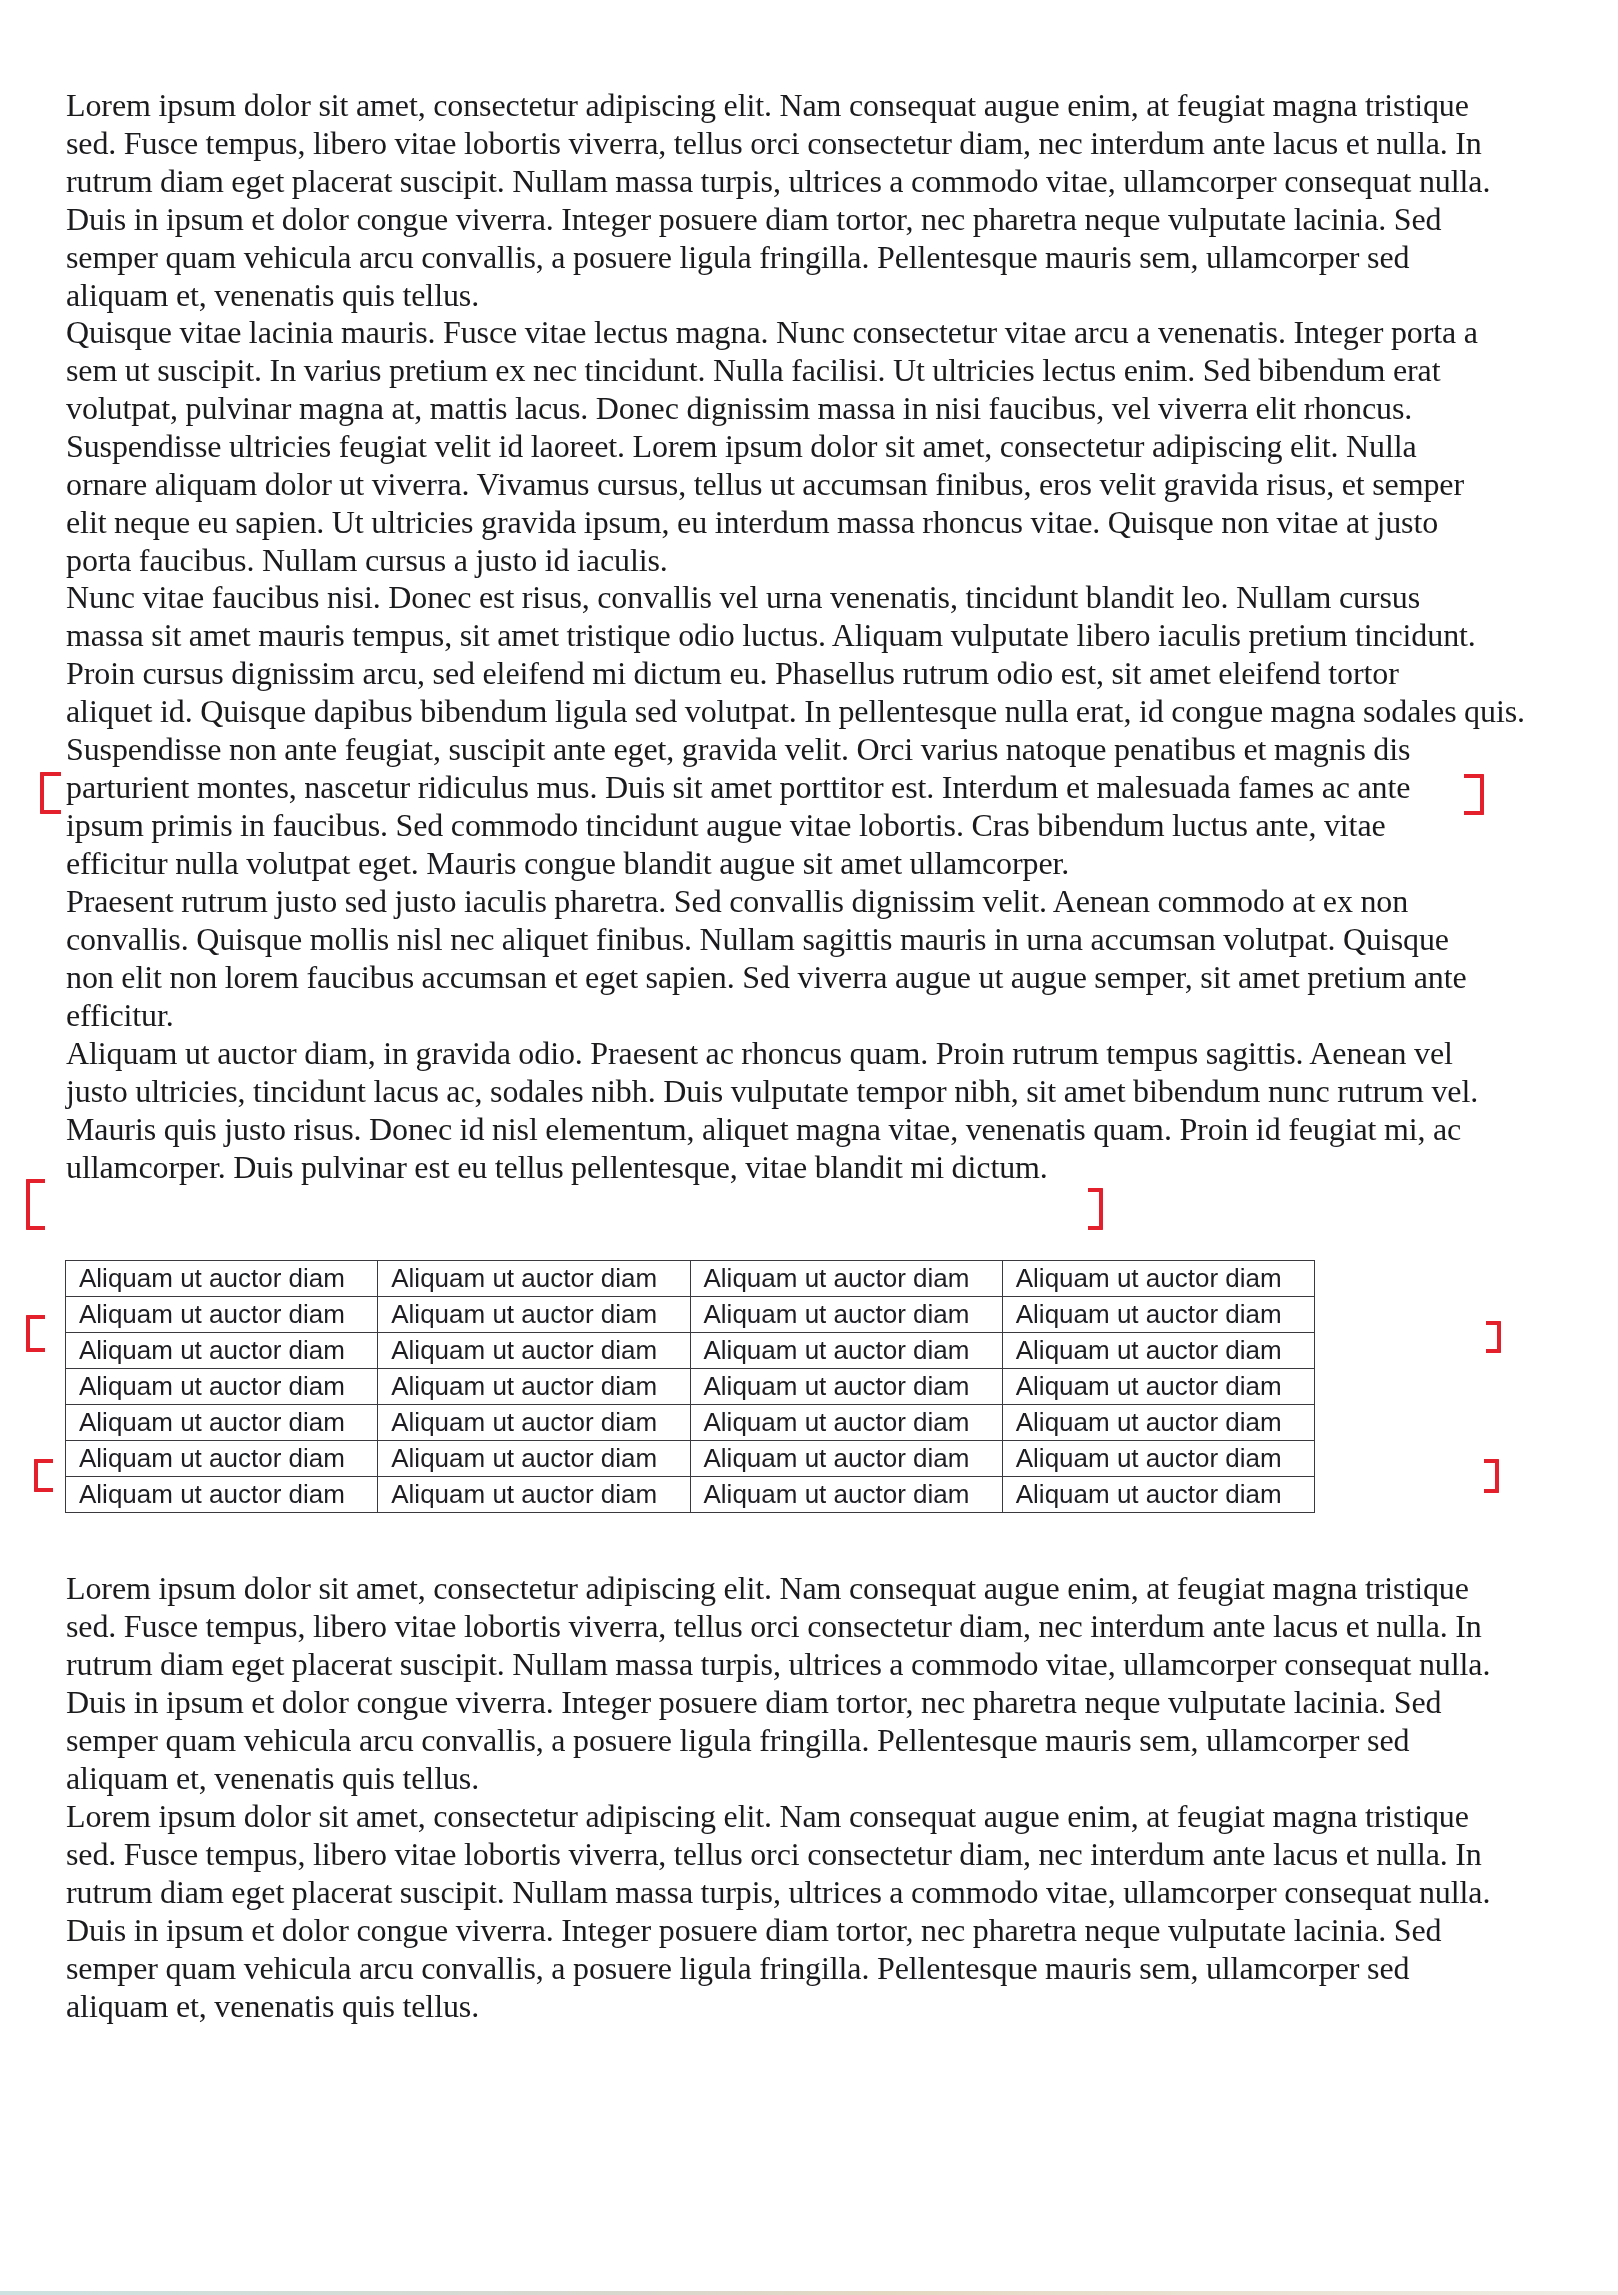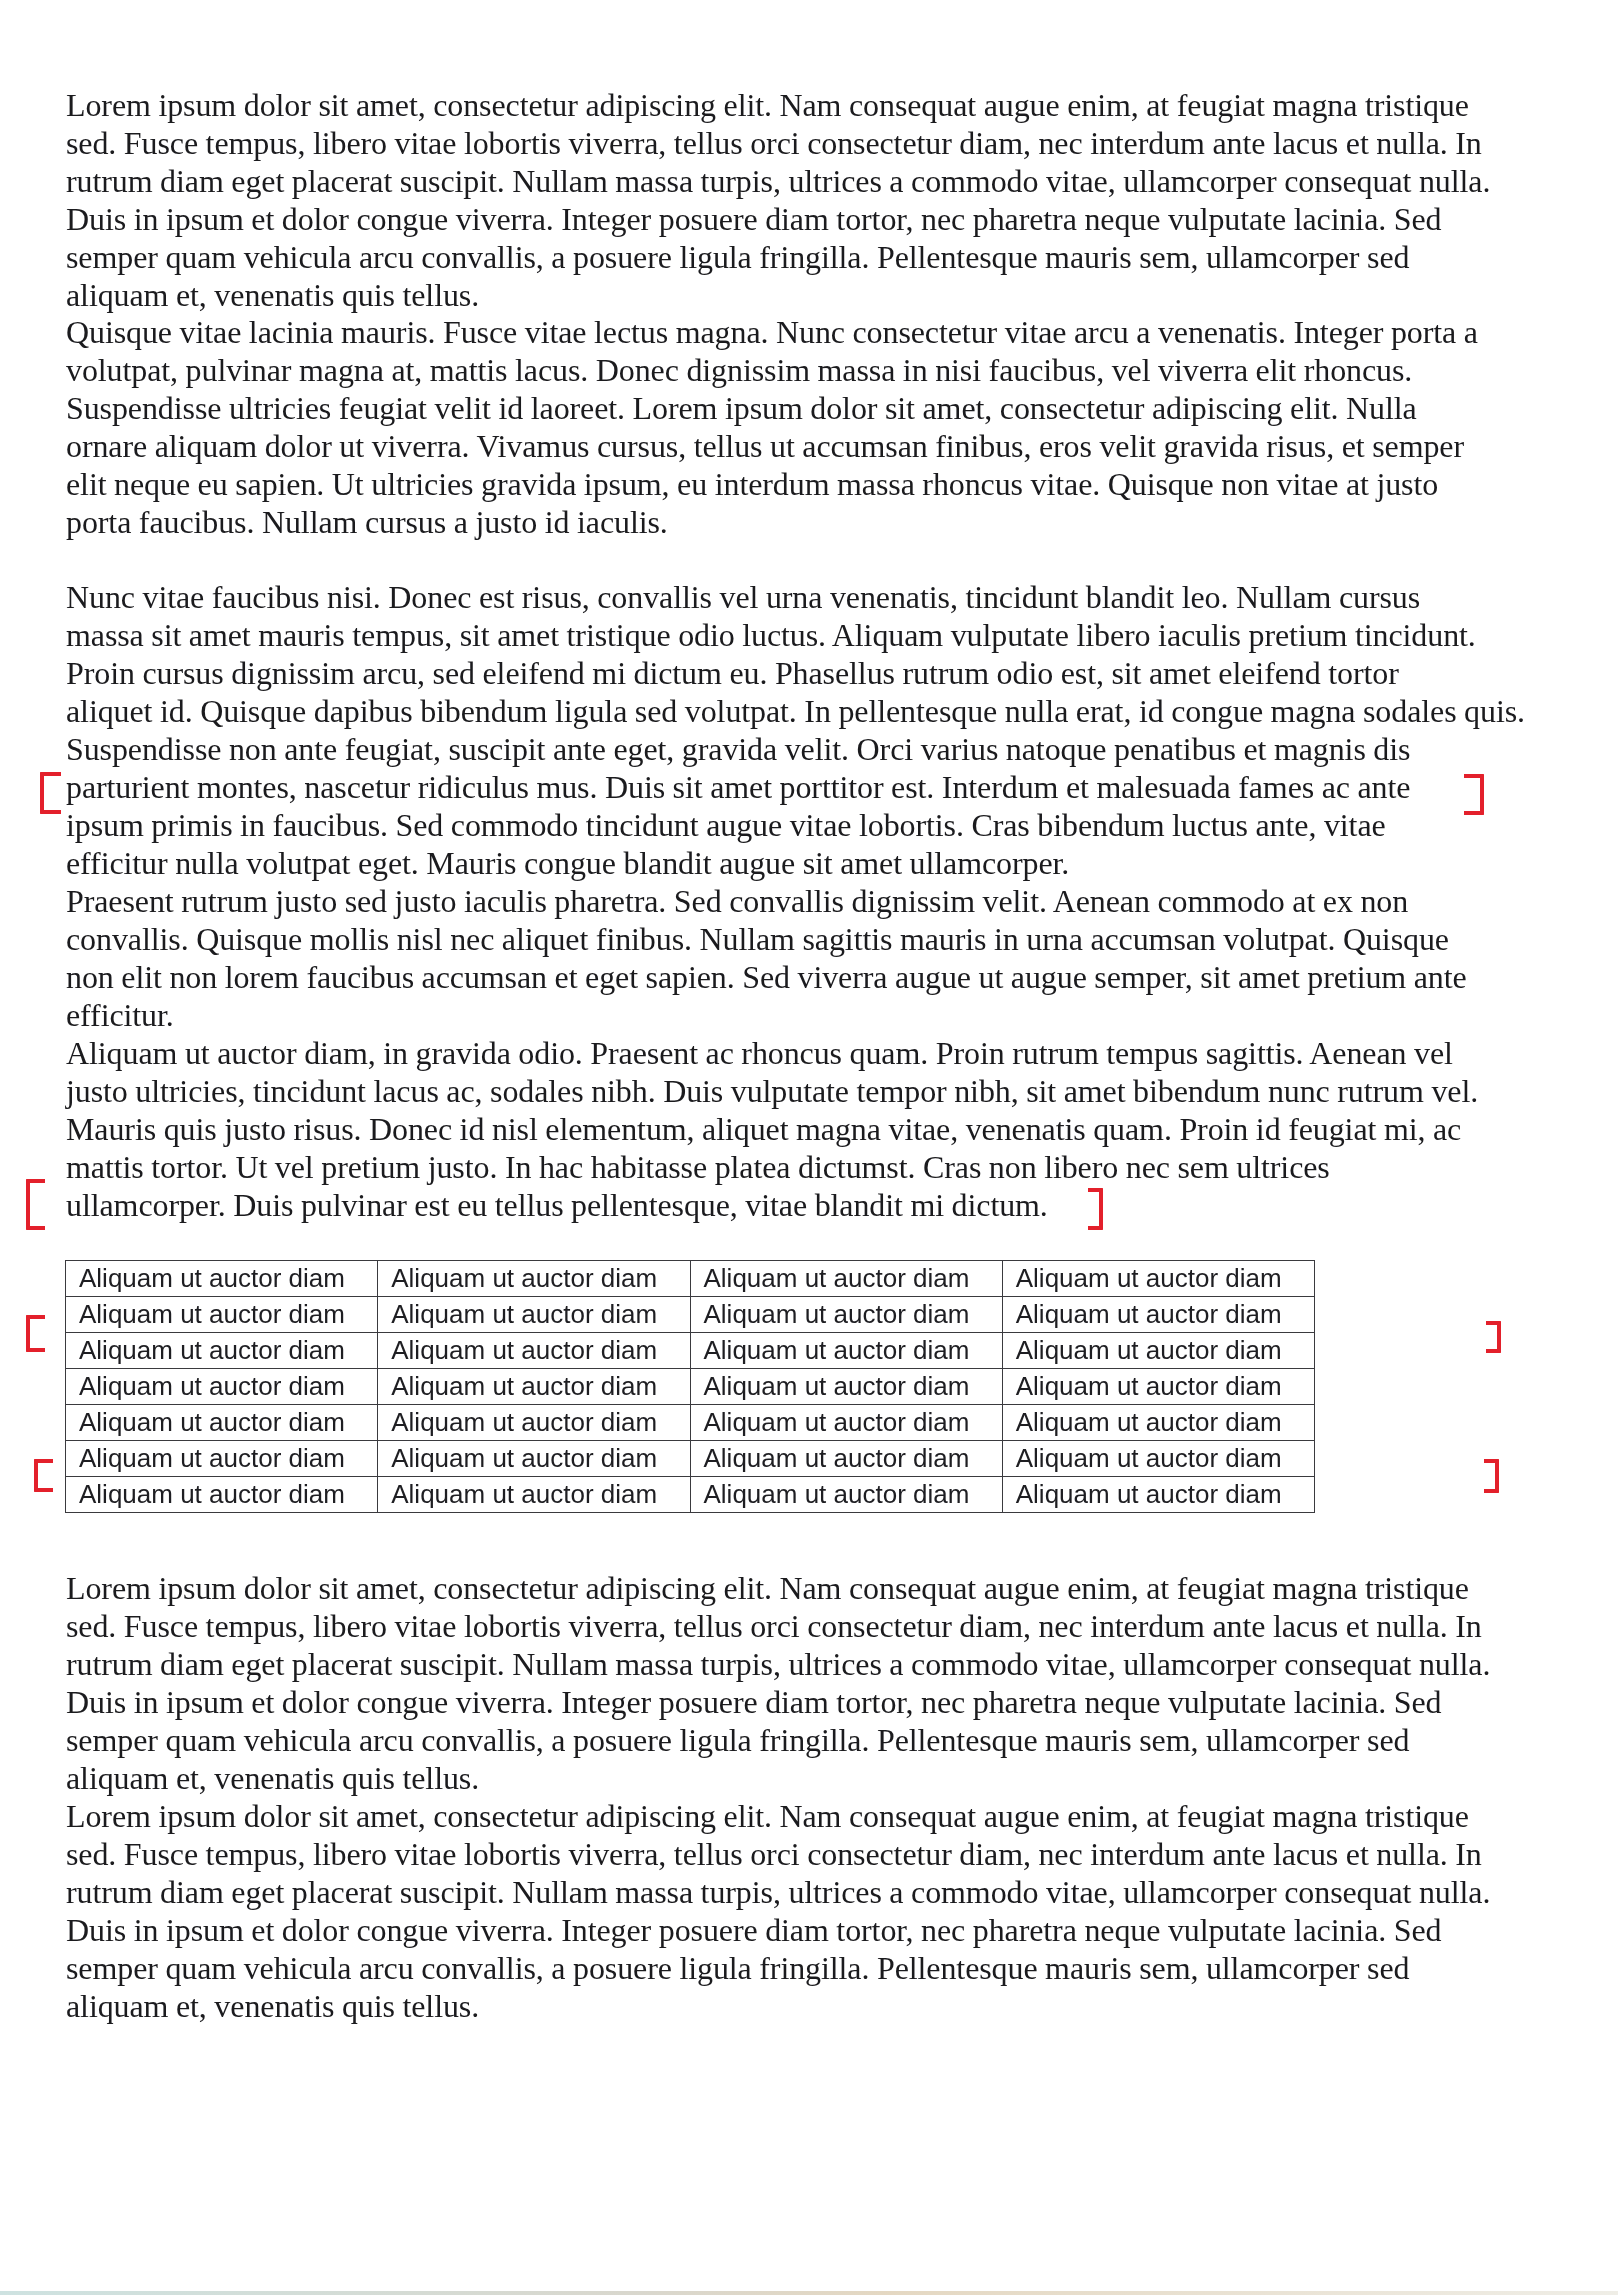--- a/index.html
+++ b/index.html
@@ -38,20 +38,21 @@
     <span class="ln">Lorem ipsum dolor sit amet, consectetur adipiscing elit. Nam consequat augue enim, at feugiat magna tristique</span>
     <span class="ln">sed. Fusce tempus, libero vitae lobortis viverra, tellus orci consectetur diam, nec interdum ante lacus et nulla. In</span>
     <span class="ln">rutrum diam eget placerat suscipit. Nullam massa turpis, ultrices a commodo vitae, ullamcorper consequat nulla.</span>
     <span class="ln">Duis in ipsum et dolor congue viverra. Integer posuere diam tortor, nec pharetra neque vulputate lacinia. Sed</span>
     <span class="ln">semper quam vehicula arcu convallis, a posuere ligula fringilla. Pellentesque mauris sem, ullamcorper sed</span>
     <span class="ln">aliquam et, venenatis quis tellus.</span>
   </div>
 
   <div class="para" style="top:313px">
     <span class="ln">Quisque vitae lacinia mauris. Fusce vitae lectus magna. Nunc consectetur vitae arcu a venenatis. Integer porta a</span>
+    <span class="ln">sem ut suscipit. In varius pretium ex nec tincidunt. Nulla facilisi. Ut ultricies lectus enim. Sed bibendum erat</span>
     <span class="ln">volutpat, pulvinar magna at, mattis lacus. Donec dignissim massa in nisi faucibus, vel viverra elit rhoncus.</span>
     <span class="ln">Suspendisse ultricies feugiat velit id laoreet. Lorem ipsum dolor sit amet, consectetur adipiscing elit. Nulla</span>
     <span class="ln">ornare aliquam dolor ut viverra. Vivamus cursus, tellus ut accumsan finibus, eros velit gravida risus, et semper</span>
     <span class="ln">elit neque eu sapien. Ut ultricies gravida ipsum, eu interdum massa rhoncus vitae. Quisque non vitae at justo</span>
     <span class="ln">porta faucibus. Nullam cursus a justo id iaculis.</span>
   </div>
 
   <div class="para" style="top:578px">
     <span class="ln">Nunc vitae faucibus nisi. Donec est risus, convallis vel urna venenatis, tincidunt blandit leo. Nullam cursus</span>
     <span class="ln">massa sit amet mauris tempus, sit amet tristique odio luctus. Aliquam vulputate libero iaculis pretium tincidunt.</span>
@@ -67,21 +68,20 @@
     <span class="ln">Praesent rutrum justo sed justo iaculis pharetra. Sed convallis dignissim velit. Aenean commodo at ex non</span>
     <span class="ln">convallis. Quisque mollis nisl nec aliquet finibus. Nullam sagittis mauris in urna accumsan volutpat. Quisque</span>
     <span class="ln">non elit non lorem faucibus accumsan et eget sapien. Sed viverra augue ut augue semper, sit amet pretium ante</span>
     <span class="ln">efficitur.</span>
   </div>
 
   <div class="para" style="top:1034px">
     <span class="ln">Aliquam ut auctor diam, in gravida odio. Praesent ac rhoncus quam. Proin rutrum tempus sagittis. Aenean vel</span>
     <span class="ln">justo ultricies, tincidunt lacus ac, sodales nibh. Duis vulputate tempor nibh, sit amet bibendum nunc rutrum vel.</span>
     <span class="ln">Mauris quis justo risus. Donec id nisl elementum, aliquet magna vitae, venenatis quam. Proin id feugiat mi, ac</span>
-    <span class="ln">mattis tortor. Ut vel pretium justo. In hac habitasse platea dictumst. Cras non libero nec sem ultrices</span>
     <span class="ln">ullamcorper. Duis pulvinar est eu tellus pellentesque, vitae blandit mi dictum.</span>
   </div>
 
   <table class="tbl">
     <tbody>
       <tr>
         <td>Aliquam ut auctor diam</td>
         <td>Aliquam ut auctor diam</td>
         <td>Aliquam ut auctor diam</td>
         <td>Aliquam ut auctor diam</td>

